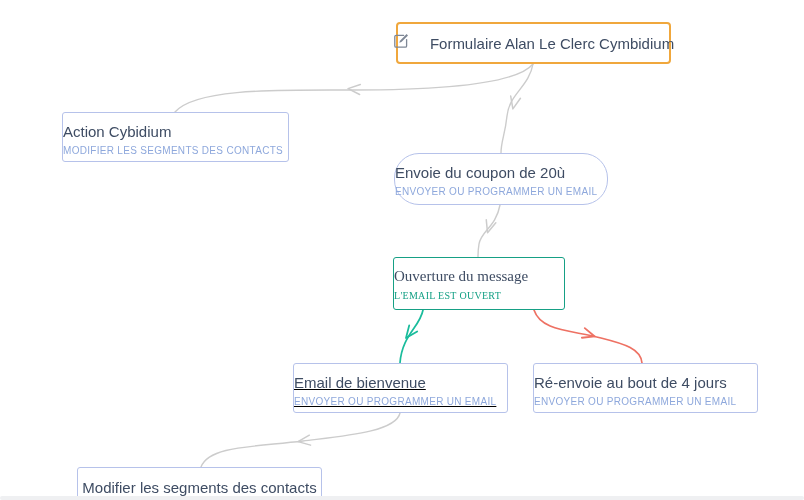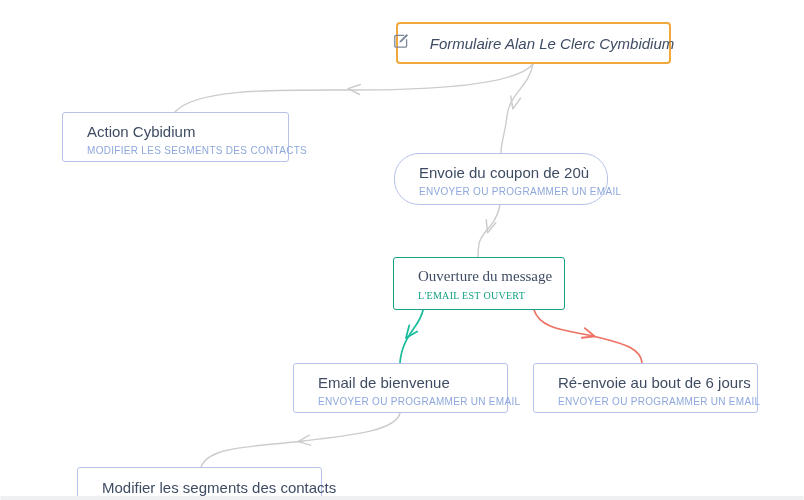--- a/index.html
+++ b/index.html
@@ -8,33 +8,33 @@
     font-family:"Liberation Sans","DejaVu Sans",sans-serif;
   }
   #wires{position:absolute;left:0;top:0;width:804px;height:500px;}
   .connector{fill:none;stroke-width:1.4px;stroke-linecap:round;}
   .connector.colored{stroke-width:1.7px;}
   .arrowhead{fill:none;stroke-width:1.5px;stroke-linejoin:round;stroke-linecap:round;}
   .arrowhead.colored{stroke-width:1.8px;}
 
   .node{
     position:absolute;background:#ffffff;border:1px solid #b6c2ea;border-radius:3px;
-    box-sizing:border-box;padding:9px 24px;white-space:nowrap;cursor:pointer;
+    box-sizing:border-box;padding:9px 0;white-space:nowrap;cursor:pointer;
   }
   .node .title{display:block;font-size:15px;line-height:19px;color:#3e4c63;}
   .node .subtitle{
     display:block;font-size:10px;line-height:13px;margin-top:3px;
     letter-spacing:.3px;color:#8ea8dc;
   }
   .node.accent-amber{border:2px solid #f0a73c;border-radius:4px;}
   .node.accent-teal{border:1.5px solid #16a085;font-family:Liberation Serif, serif;}
   .node .subtitle.teal{color:#14a085;}
 
   #node-formulaire{
-    display:flex;align-items:center;justify-content:center;gap:21px;padding:0 10px;font-style:italic;
+    display:flex;align-items:center;justify-content:center;gap:21px;padding:0 10px;
   }
   #node-formulaire .title{font-size:15px;}
   #node-modifier{padding-top:10px;text-align:center;}
 
   .icon-edit{flex:0 0 auto;display:inline-block;}
 
   #hscrollbar{
     position:absolute;left:0;right:0;bottom:0;height:4px;background:#eff0f2;border-radius:2px;
   }
 </style>
@@ -82,27 +82,27 @@
   <div class="node" style="left:394px;top:153px;width:214px;height:52px;border-radius:25px;">
     <span class="title">Envoie du coupon de 20ù</span>
     <span class="subtitle">ENVOYER OU PROGRAMMER UN EMAIL</span>
   </div>
 
   <div class="node accent-teal" style="left:393px;top:257px;width:172px;height:53px;">
     <span class="title">Ouverture du message</span>
     <span class="subtitle teal">L'EMAIL EST OUVERT</span>
   </div>
 
-  <div class="node" style="left:293px;top:363px;width:215px;height:50px;">
+  <div class="node" style="left:293px;top:363px;width:215px;height:50px;text-decoration:underline;">
     <span class="title">Email de bienvenue</span>
     <span class="subtitle">ENVOYER OU PROGRAMMER UN EMAIL</span>
   </div>
 
   <div class="node" style="left:533px;top:363px;width:225px;height:50px;">
-    <span class="title">Ré-envoie au bout de 6 jours</span>
+    <span class="title">Ré-envoie au bout de 4 jours</span>
     <span class="subtitle">ENVOYER OU PROGRAMMER UN EMAIL</span>
   </div>
 
   <div class="node" id="node-modifier" style="left:77px;top:467px;width:245px;height:46px;">
     <span class="title">Modifier les segments des contacts</span>
   </div>
 
   <div id="hscrollbar"></div>
 </div>
 

